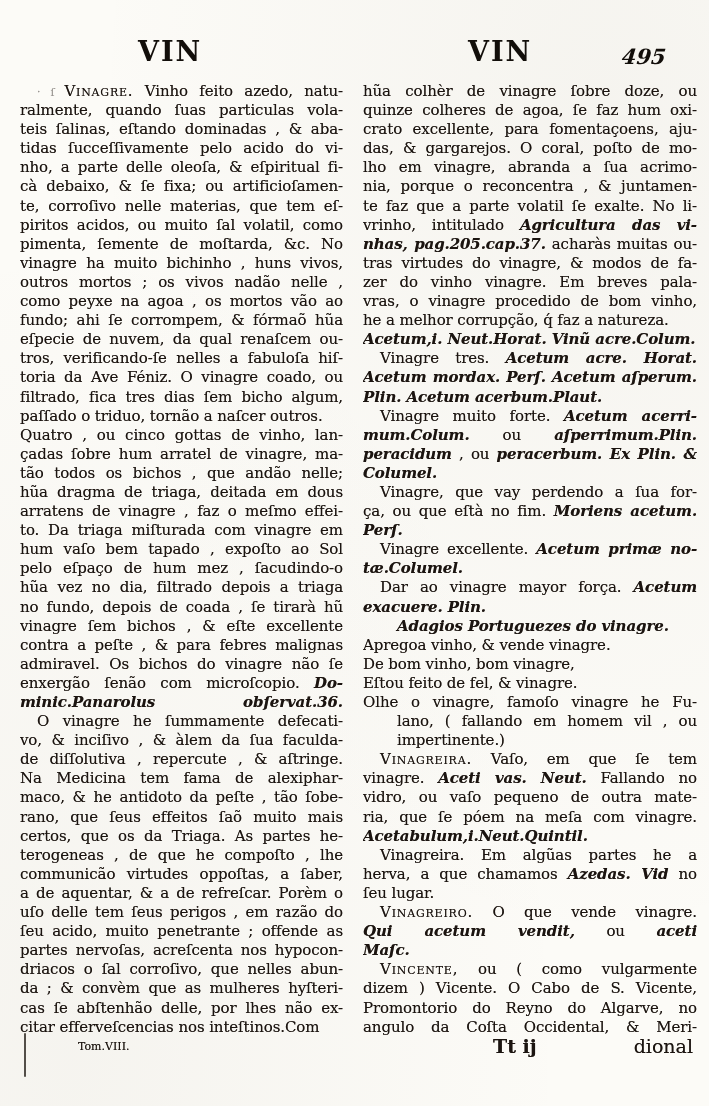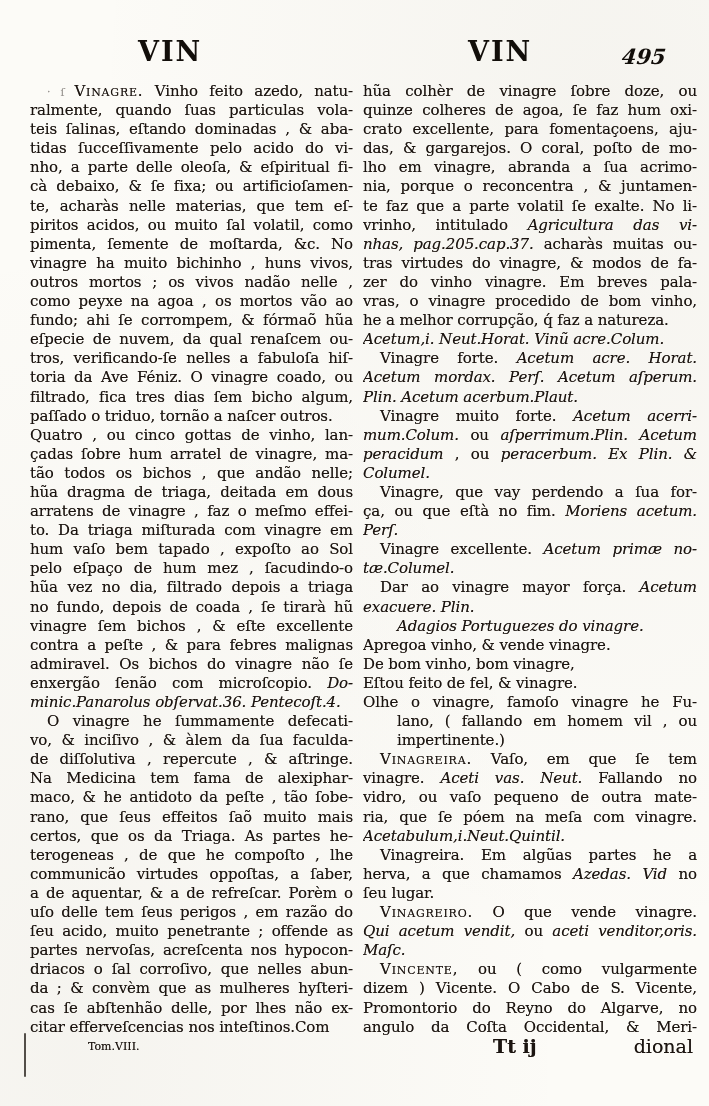--- a/index.html
+++ b/index.html
@@ -22,32 +22,32 @@
   }
   .rh-left{left:138px;width:110px;}
   .rh-right{left:468px;width:110px;}
   .page-number{
     position:absolute;top:44px;left:608px;width:72px;text-align:center;
     font-weight:bold;font-style:italic;font-size:21px;color:#120e0a;
     transform:skewX(-6deg);
   }
   .cols{position:absolute;top:82px;left:0;width:709px;}
   .col{position:absolute;top:0;}
-  .col-left{left:30px;width:323px;}
+  .col-left{left:20px;width:323px;}
   .col-right{left:363px;width:334px;}
   .line{
     height:19.1px;line-height:19.1px;font-size:15px;letter-spacing:-0.1px;
     text-align:justify;text-align-last:justify;overflow:hidden;
     white-space:normal;
     text-shadow:0 0 0.5px rgba(20,12,6,0.55);
   }
   .line.end{text-align-last:left;}
   .line.in1{padding-left:17px;}
   .line.in2{padding-left:34px;}
-  .it{font-style:italic;}
+  .it{font-style:italic;font-weight:bold;}
   .sc{font-variant:small-caps;letter-spacing:0.8px;}
   .faint{opacity:.45;font-size:11px;}
   .sig-left{
     height:19.1px;line-height:19.1px;font-size:11px;padding-left:58px;
     text-shadow:0 0 0.5px rgba(20,12,6,0.55);
   }
   .sig-line{position:relative;height:19.1px;line-height:19.1px;font-size:19px;
     text-shadow:0 0 0.5px rgba(20,12,6,0.55);}
   .sig-mark{position:absolute;left:130px;font-weight:bold;}
   .catchword{position:absolute;right:4px;}
@@ -67,21 +67,21 @@
 
   <div class="cols">
     <div class="col col-left">
       <div class="lines">
           <div class="line in1"><span class="faint">· ſ </span><span class="sc">Vinagre.</span><span> Vinho feito azedo, natu-</span></div>
           <div class="line"><span>ralmente, quando ſuas particulas vola-</span></div>
           <div class="line"><span>teis ſalinas, eſtando dominadas , &amp; aba-</span></div>
           <div class="line"><span>tidas ſucceſſivamente pelo acido do vi-</span></div>
           <div class="line"><span>nho, a parte delle oleoſa, &amp; eſpiritual fi-</span></div>
           <div class="line"><span>cà debaixo, &amp; ſe fixa; ou artificioſamen-</span></div>
-          <div class="line"><span>te, acharàs nelle materias, que tem eſ-</span></div>
+          <div class="line"><span>te, corroſivo nelle materias, que tem eſ-</span></div>
           <div class="line"><span>piritos acidos, ou muito ſal volatil, como</span></div>
           <div class="line"><span>pimenta, ſemente de moſtarda, &amp;c. No</span></div>
           <div class="line"><span>vinagre ha muito bichinho , huns vivos,</span></div>
           <div class="line"><span>outros mortos ; os vivos nadão nelle ,</span></div>
           <div class="line"><span>como peyxe na agoa , os mortos vão ao</span></div>
           <div class="line"><span>fundo; ahi ſe corrompem, &amp; fórmaõ hũa</span></div>
           <div class="line"><span>eſpecie de nuvem, da qual renaſcem ou-</span></div>
           <div class="line"><span>tros, verificando-ſe nelles a fabuloſa hiſ-</span></div>
           <div class="line"><span>toria da Ave Féniz. O vinagre coado, ou</span></div>
           <div class="line"><span>filtrado, fica tres dias ſem bicho algum,</span></div>
@@ -130,21 +130,21 @@
           <div class="line"><span>lho em vinagre, abranda a ſua acrimo-</span></div>
           <div class="line"><span>nia, porque o reconcentra , &amp; juntamen-</span></div>
           <div class="line"><span>te faz que a parte volatil ſe exalte. No li-</span></div>
           <div class="line"><span>vrinho, intitulado </span><span class="it">Agricultura das vi-</span></div>
           <div class="line"><span class="it">nhas, pag.205.cap.37.</span><span> acharàs muitas ou-</span></div>
           <div class="line"><span>tras virtudes do vinagre, &amp; modos de fa-</span></div>
           <div class="line"><span>zer do vinho vinagre. Em breves pala-</span></div>
           <div class="line"><span>vras, o vinagre procedido de bom vinho,</span></div>
           <div class="line end"><span>he a melhor corrupção, q́ faz a natureza.</span></div>
           <div class="line end"><span class="it">Acetum,i. Neut.Horat. Vinũ acre.Colum.</span></div>
-          <div class="line in1"><span>Vinagre forte. </span><span class="it">Acetum acre. Horat.</span></div>
+          <div class="line in1"><span>Vinagre tres. </span><span class="it">Acetum acre. Horat.</span></div>
           <div class="line"><span class="it">Acetum mordax. Perſ. Acetum aſperum.</span></div>
           <div class="line end"><span class="it">Plin. Acetum acerbum.Plaut.</span></div>
           <div class="line in1"><span>Vinagre muito forte. </span><span class="it">Acetum acerri-</span></div>
           <div class="line"><span class="it">mum.Colum.</span><span> ou </span><span class="it">aſperrimum.Plin. Acetum</span></div>
           <div class="line"><span class="it">peracidum</span><span> , ou </span><span class="it">peracerbum. Ex Plin. &amp;</span></div>
           <div class="line end"><span class="it">Columel.</span></div>
           <div class="line in1"><span>Vinagre, que vay perdendo a ſua for-</span></div>
           <div class="line"><span>ça, ou que eſtà no fim. </span><span class="it">Moriens acetum.</span></div>
           <div class="line end"><span class="it">Perſ.</span></div>
           <div class="line in1"><span>Vinagre excellente. </span><span class="it">Acetum primæ no-</span></div>

